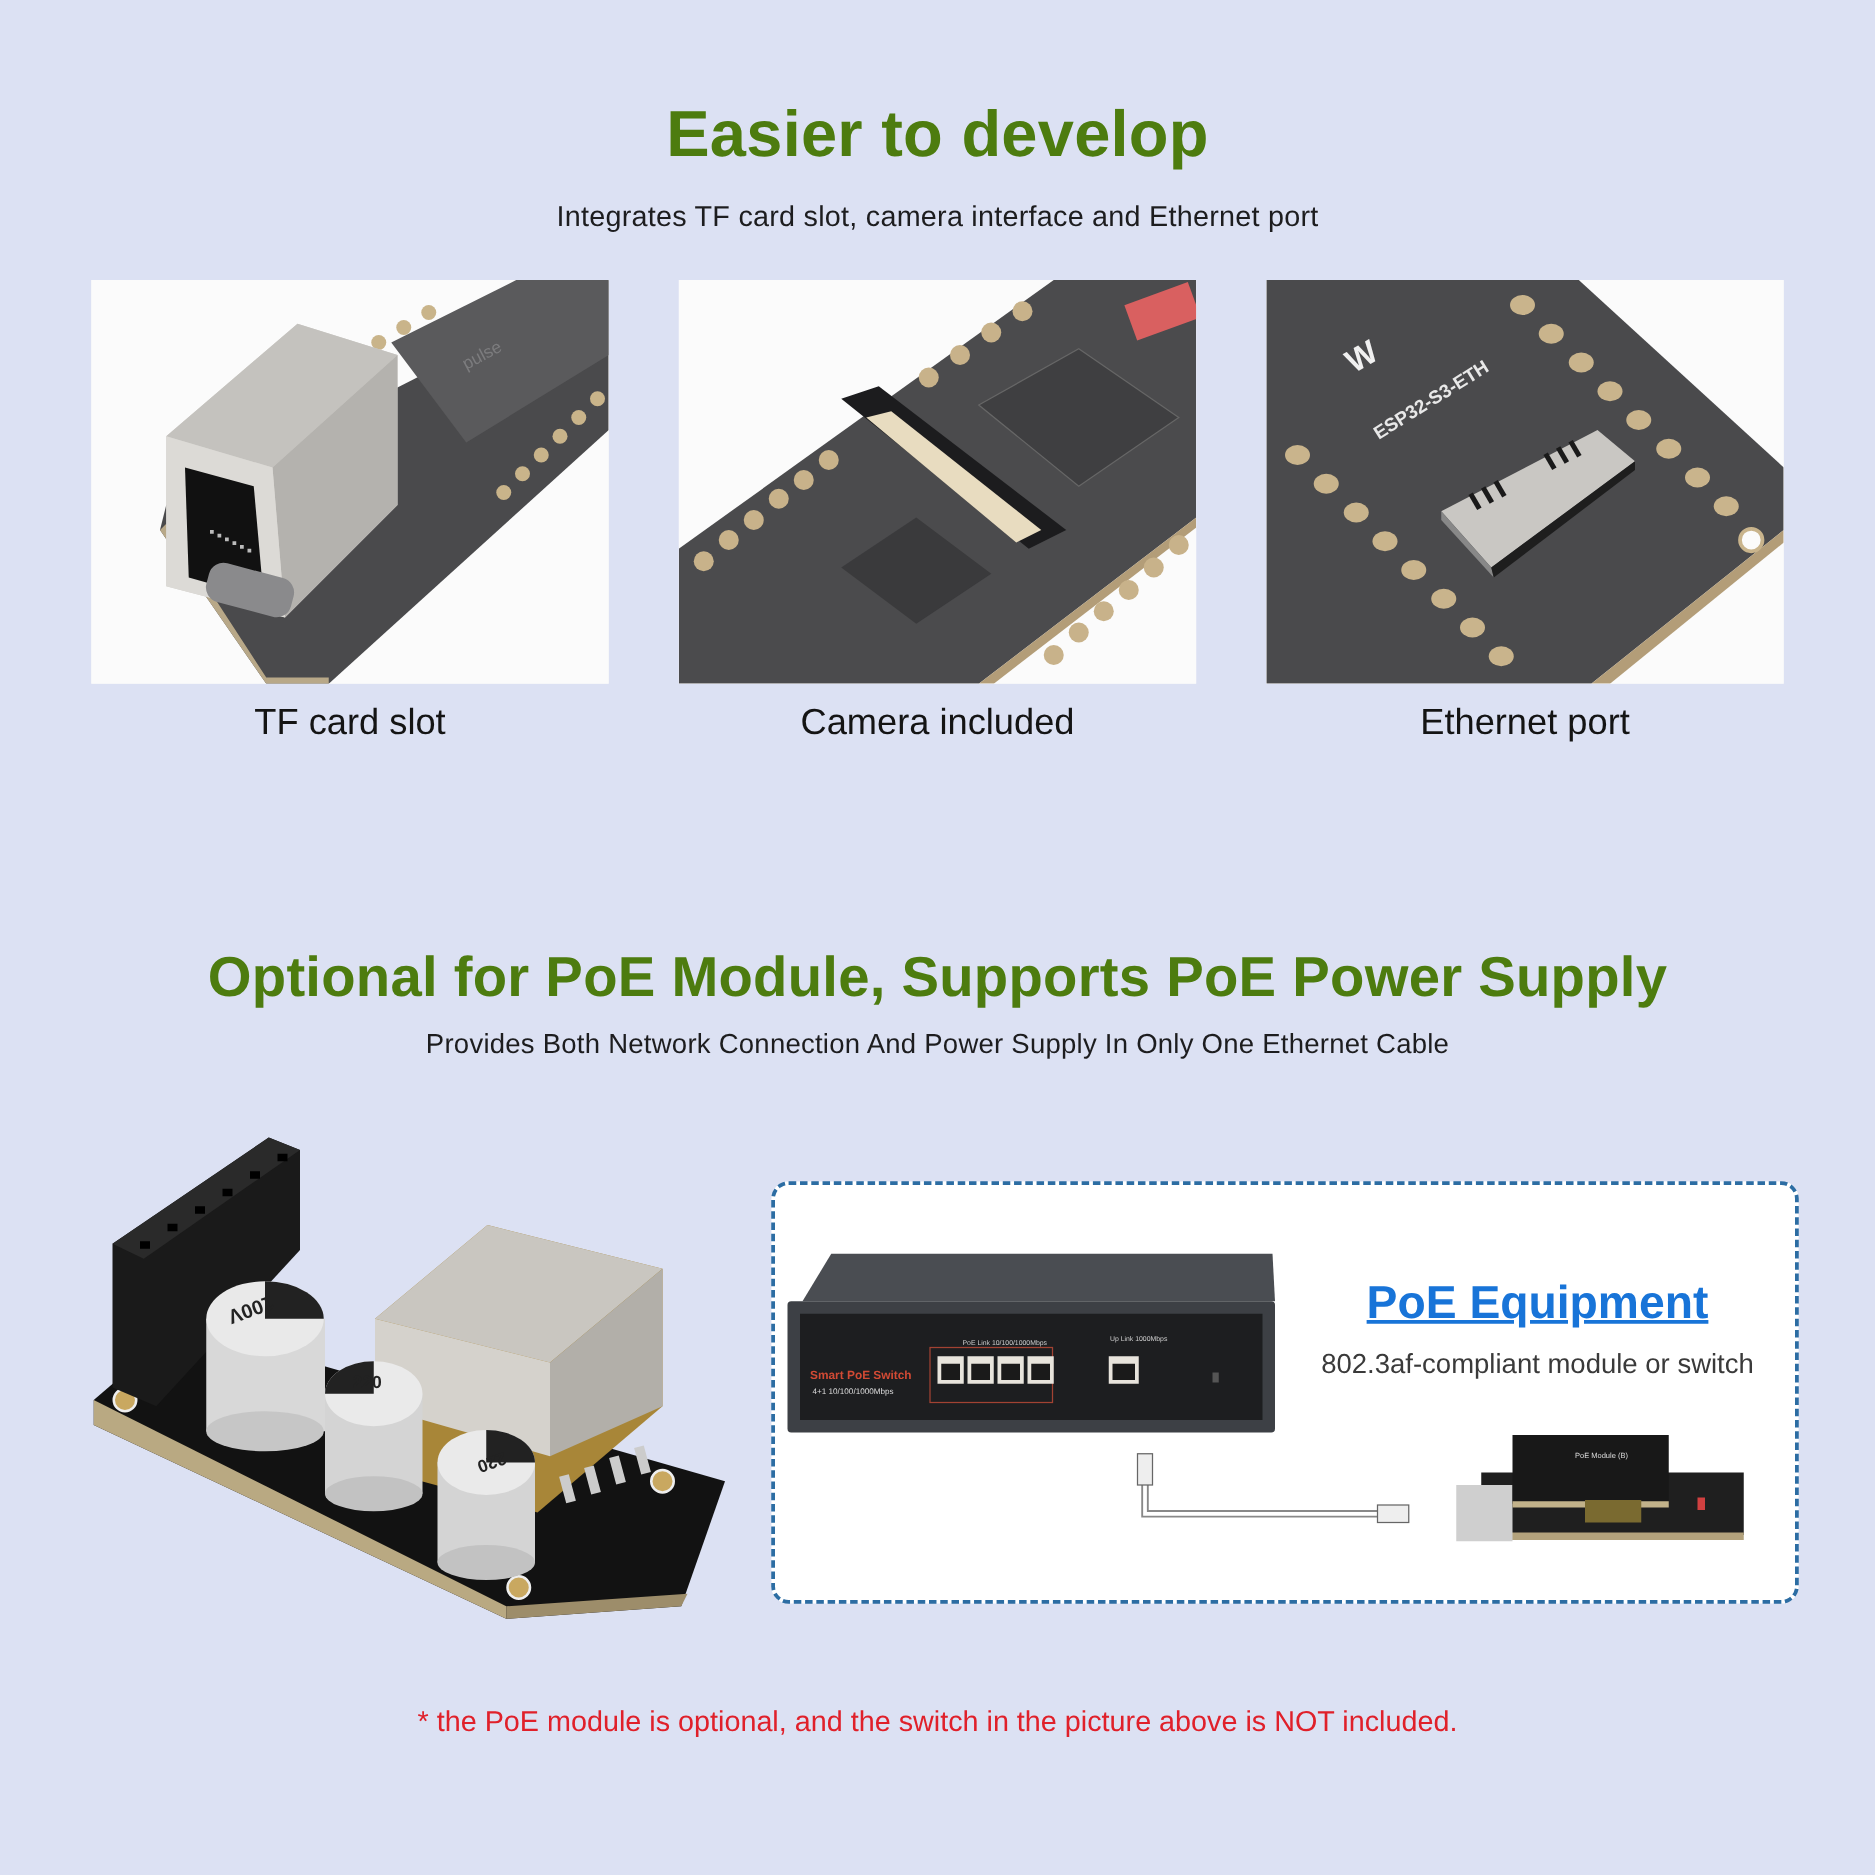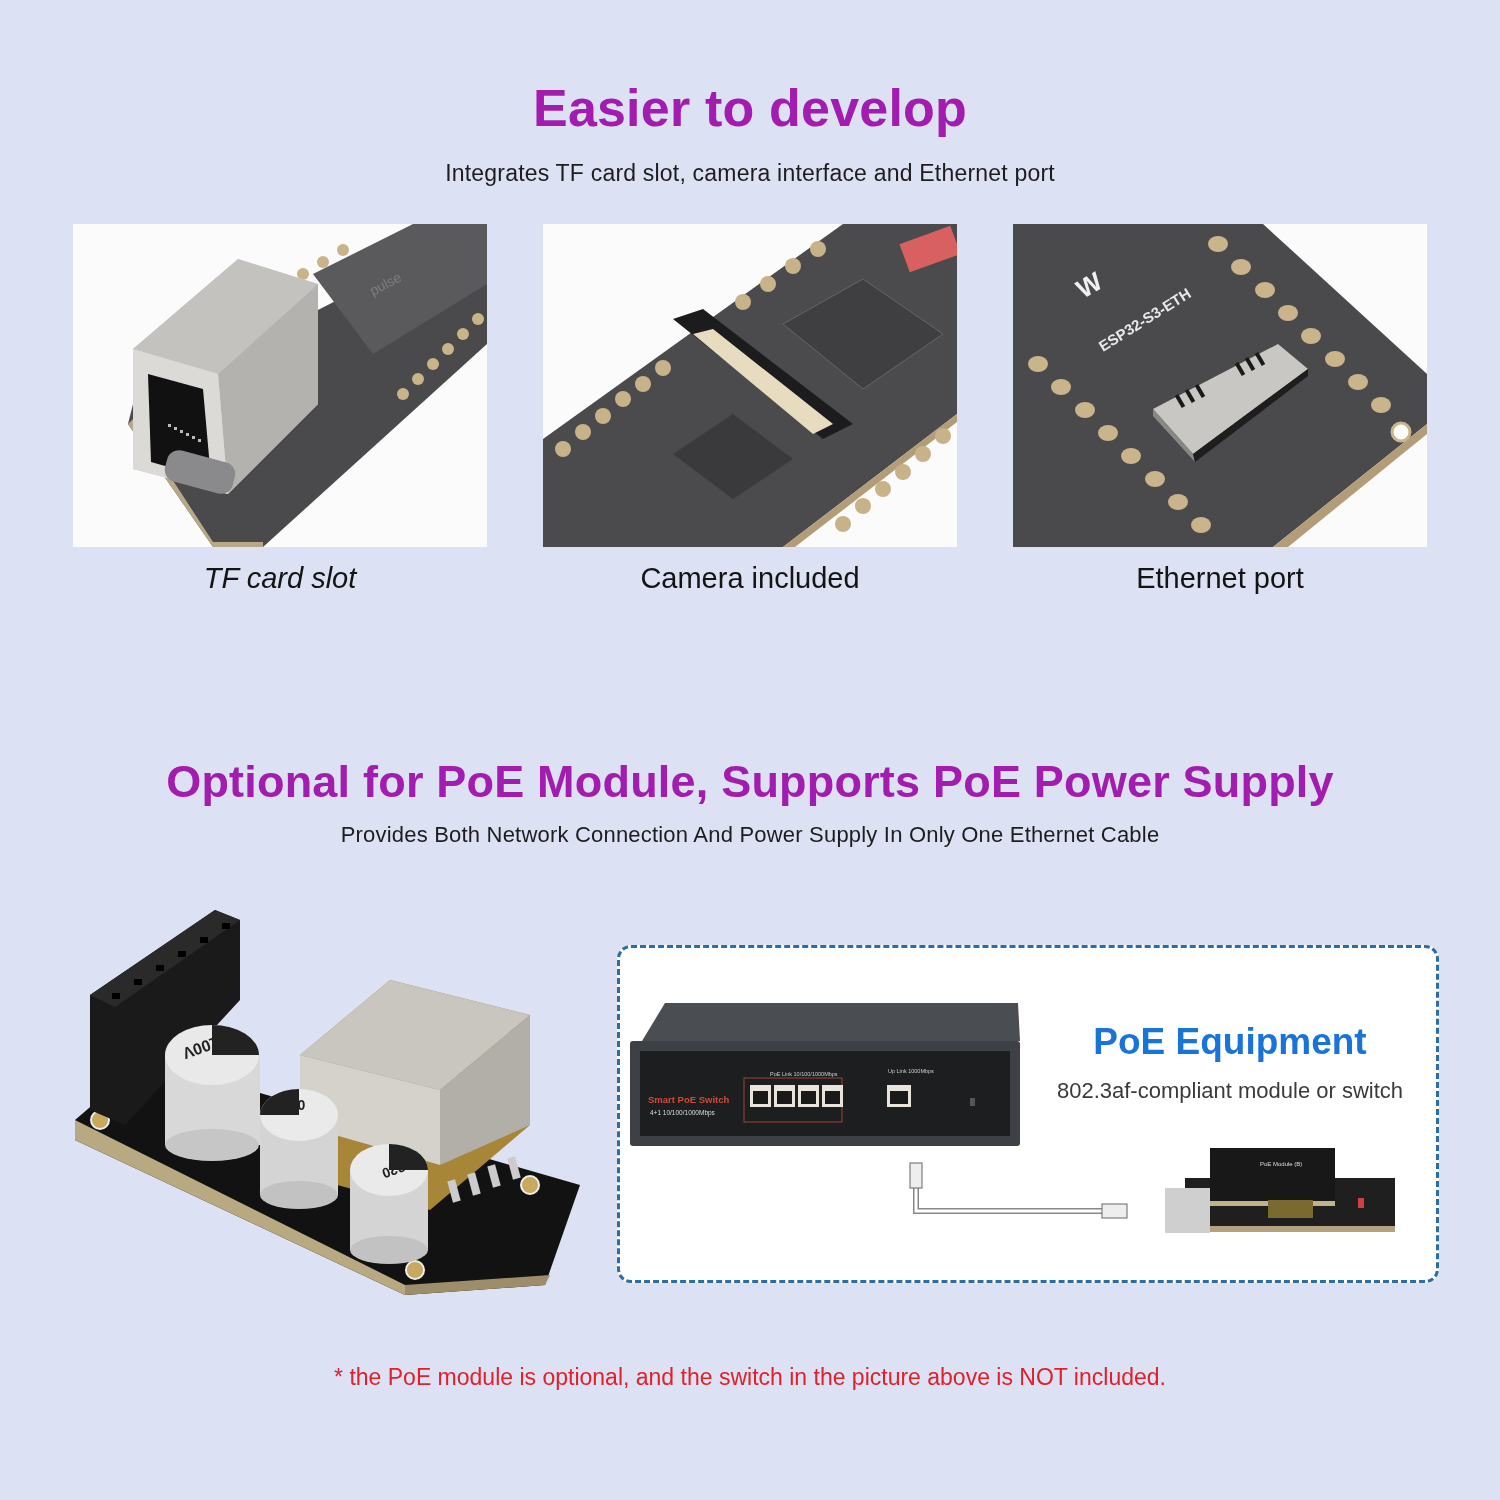--- a/index.html
+++ b/index.html
@@ -6,57 +6,57 @@
     html, body { width: 1500px; height: 1500px; overflow: hidden; }
     body {
       background: #dce1f3;
       font-family: "Liberation Sans", "DejaVu Sans", sans-serif;
       color: #141414;
       position: relative;
     }
     .abs { position: absolute; }
     .h1 {
       left: 0; width: 1500px; text-align: center;
-      font-weight: bold; color: #a21caf; letter-spacing: 0.2px;
+      font-weight: bold; color: #4d7c0f; letter-spacing: 0.2px;
     }
     #title1 { top: 78px; font-size: 52px; }
     #sub1 { top: 160px; font-size: 23px; font-weight: normal; color: #1d1d1f; }
     #title2 { top: 756px; font-size: 45px; }
     #sub2 { top: 822px; font-size: 22px; font-weight: normal; color: #1d1d1f; }
 
     .photo {
       top: 224px; width: 414px; height: 323px;
       background: #fafafa; overflow: hidden;
     }
     .photo svg { width: 100%; height: 100%; display: block; }
     #photo1 { left: 73px; }
     #photo2 { left: 543px; }
     #photo3 { left: 1013px; }
     .cap {
       top: 562px; width: 414px; text-align: center;
       font-size: 29px; color: #141414;
     }
-    #cap1 { left: 73px; font-style: italic; }
+    #cap1 { left: 73px; }
     #cap2 { left: 543px; }
     #cap3 { left: 1013px; }
 
     #poe-module { left: 60px; top: 895px; width: 530px; height: 410px; }
     #poe-module svg { width: 100%; height: 100%; display: block; }
 
     #diagram {
       left: 617px; top: 945px; width: 822px; height: 338px;
       background: #ffffff;
       border: 3px dashed #2c6da3;
       border-radius: 14px;
       overflow: hidden;
     }
     #diagram svg.art { position: absolute; left: 0; top: 0; width: 816px; height: 332px; }
     #poe-title {
       left: 440px; top: 73px; width: 340px; text-align: center;
-      font-size: 37px; font-weight: bold; color: #1874d8;
+      font-size: 37px; font-weight: bold; color: #1874d8; text-decoration: underline;
     }
     #poe-sub {
       left: 420px; top: 130px; width: 380px; text-align: center;
       font-size: 22px; color: #3a3a3a;
     }
     #footnote {
       left: 0; top: 1036px; width: 1500px; text-align: center;
       font-size: 23px; color: #e0202a;
     }
     #footnote { top: 1364px; }

